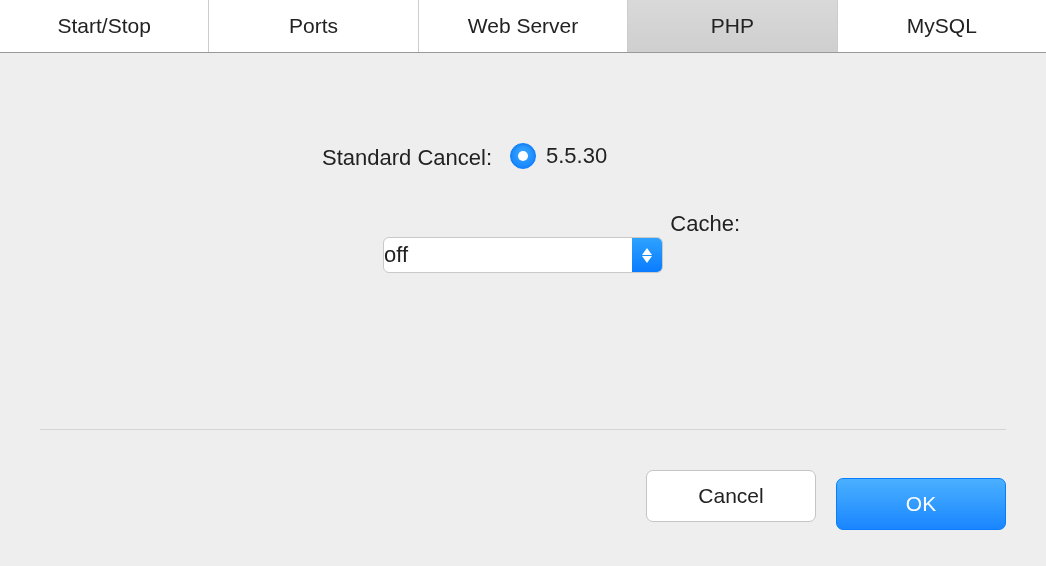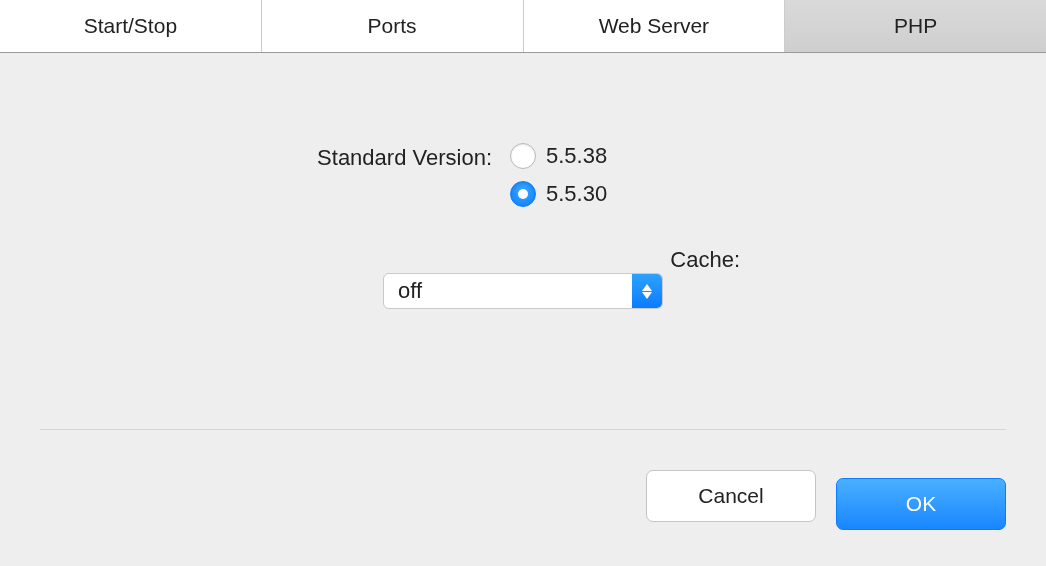--- a/index.html
+++ b/index.html
@@ -74,21 +74,20 @@
     .radio-text { font-size: 22px; color: #222; }
     .select {
       display: flex;
       align-items: center;
       justify-content: space-between;
       width: 280px;
       height: 36px;
       background: #fff;
       border: 1px solid #c9c9c9;
       border-radius: 6px;
-      padding-left: 14px;
       font-size: 22px;
       color: #222;
       cursor: pointer;
       position: relative;
     }
     .select-arrows {
       width: 30px;
       height: 34px;
       background: linear-gradient(#2ea2ff, #0a7cff);
       border-radius: 0 5px 5px 0;
@@ -132,32 +131,29 @@
   </style>
 </head>
 <body>
 
 <div class="window">
   <div class="tabs">
     <div class="tab">Start/Stop</div>
     <div class="tab">Ports</div>
     <div class="tab">Web Server</div>
     <div class="tab active">PHP</div>
+    <div class="tab">MySQL</div>
   </div>
 
   <div class="content">
     <div class="form">
 
       <div class="row">
-        <div class="label">Standard Version:</div>
+        <div class="label">Standard Cancel:</div>
         <div class="field">
-          <div class="radio-opt">
-            <div class="radio"></div>
-            <span class="radio-text">5.5.38</span>
-          </div>
           <div class="radio-opt">
             <div class="radio selected"></div>
             <span class="radio-text">5.5.30</span>
           </div>
         </div>
       </div>
 
       <div class="row" style="align-items:center;flex-direction:column;">
         <div class="label" style="padding-top:0;">Cache:</div>
         <div class="field">

